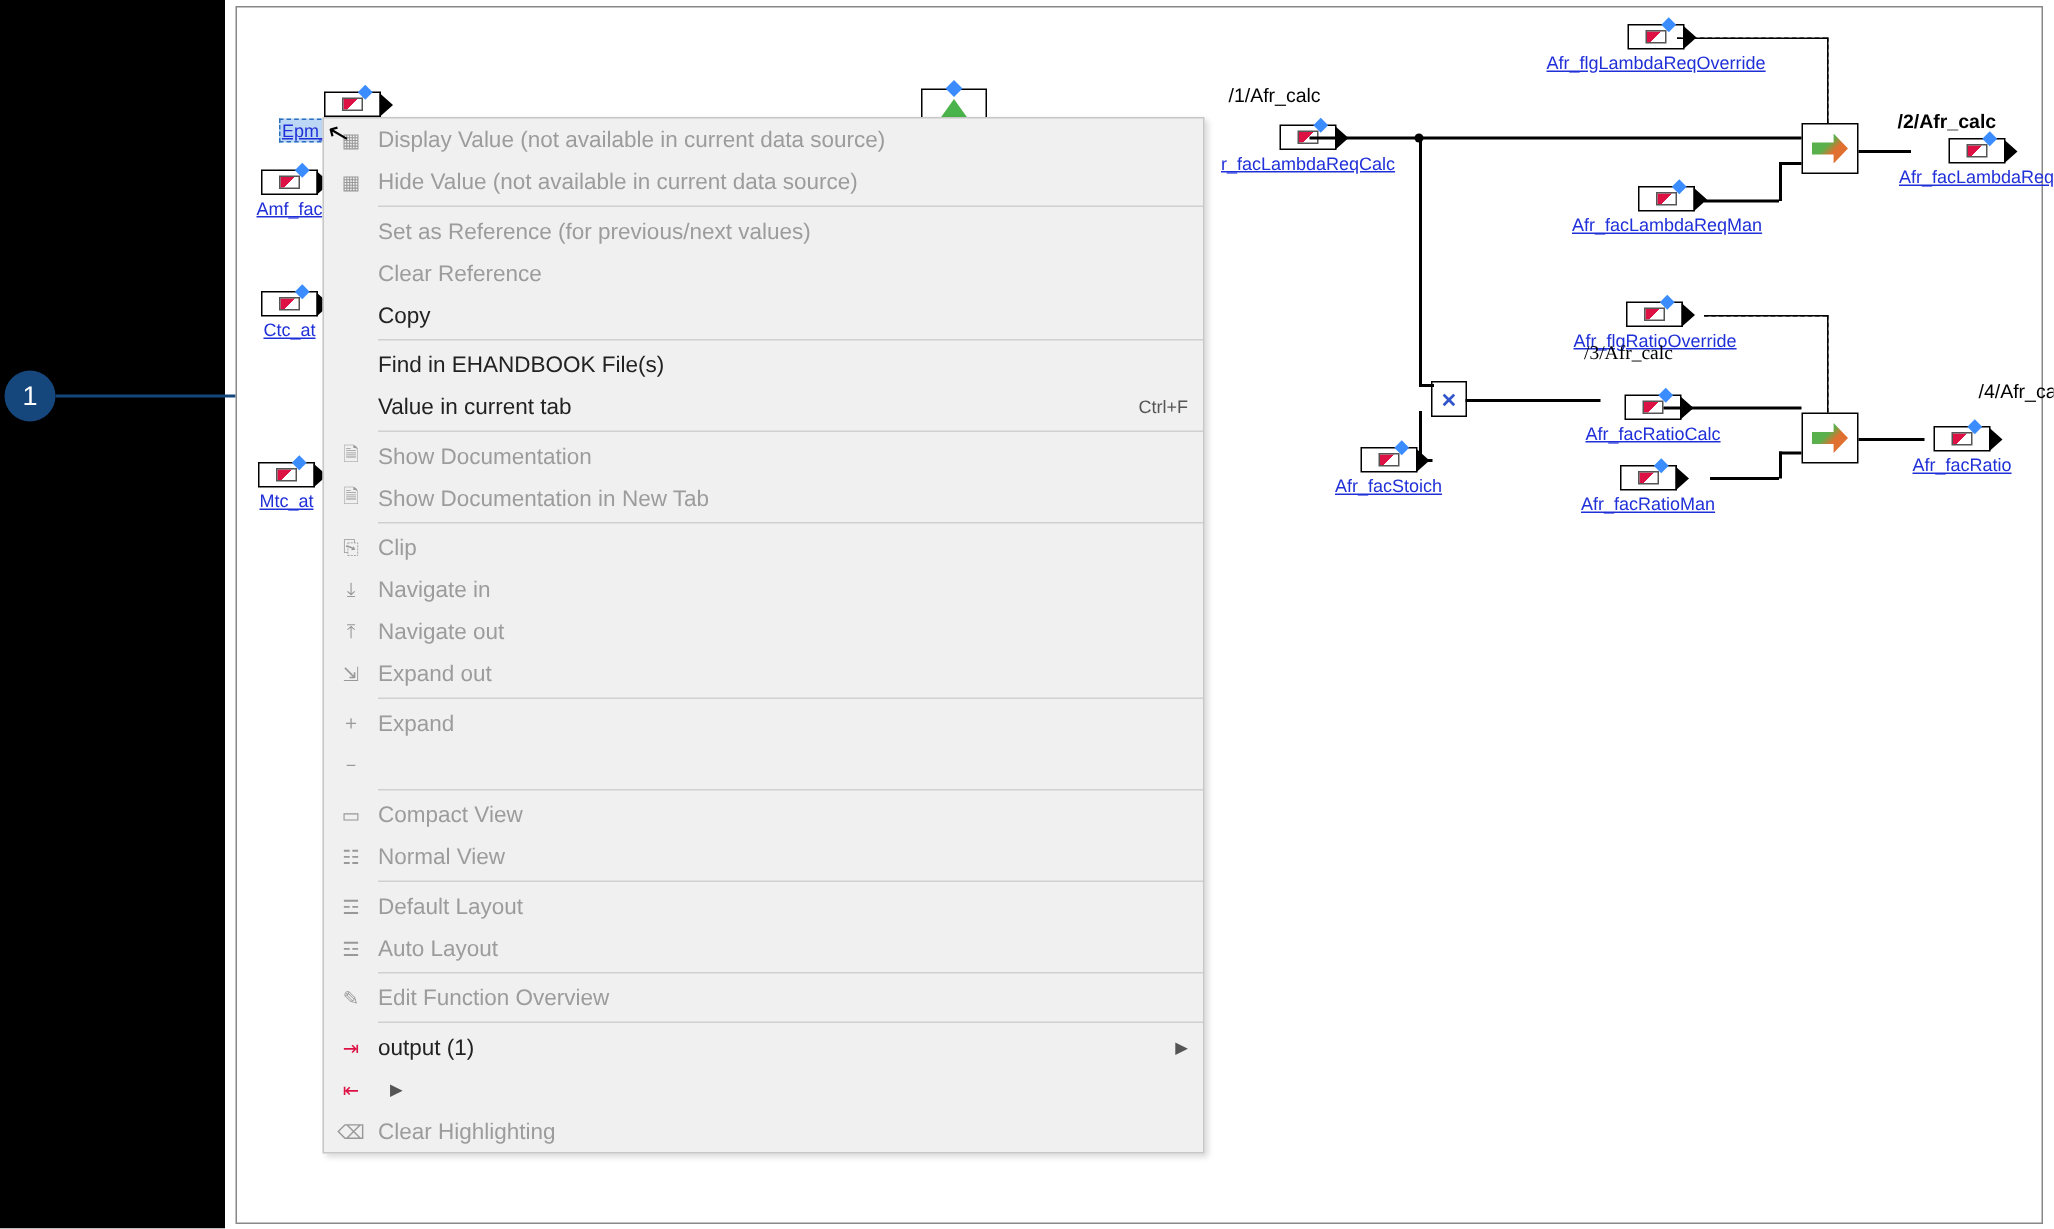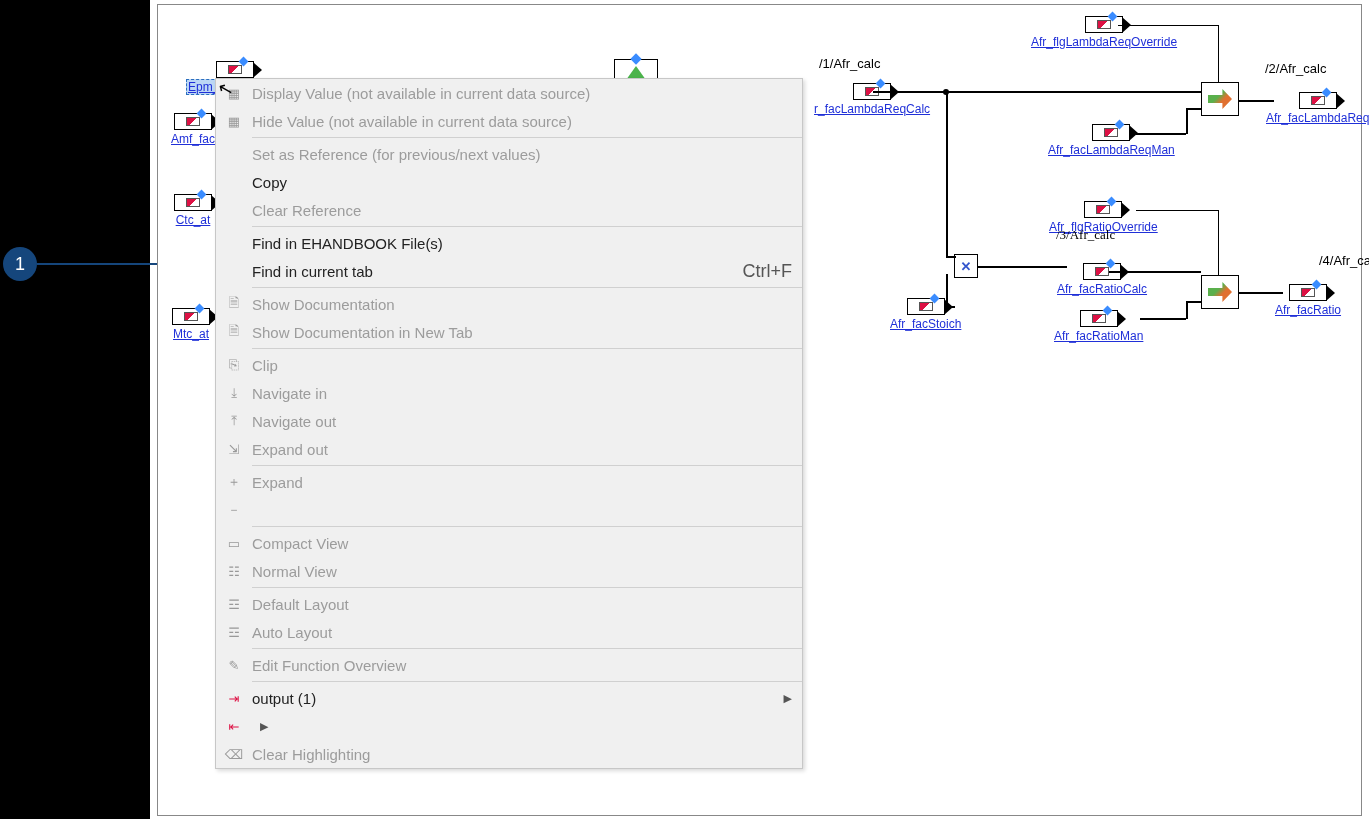--- a/index.html
+++ b/index.html
@@ -71,21 +71,21 @@
   .menu-icon {
     width: 36px;
     display: flex;
     align-items: center;
     justify-content: center;
     color: #999;
     font-size: 13px;
   }
   .menu-icon.colored { color: #d14; }
   .menu-label { flex: 1; }
-  .menu-shortcut { color: #555; font-size: 18px; }
+  .menu-shortcut { color: #555; font-size: 12px; }
   .menu-arrow { color: #555; font-size: 11px; margin-left: 8px; }
   .menu-sep {
     height: 1px;
     background: #d0d0d0;
     margin: 2px 0 2px 36px;
   }
   
   .sig {
     position: absolute;
     font-size: 12px;
@@ -263,21 +263,21 @@
     <span class="lbl">Afr_flgLambdaReqOverride</span>
   </div>
   <div class="sig" style="left:890px; top:119px;">
     <div class="port">
         <span class="diamond"></span>
         <span class="inner"></span>
       </div>
     <span class="lbl">Afr_facLambdaReqMan</span>
   </div>
 
-  <div class="calc-label" style="left:1107px; top:56px;">/2/Afr_calc</div>
+  <div class="calc-label" style="left:1107px; top:68px;font-weight:bold;">/2/Afr_calc</div>
   <div class="switch-box" style="left:1043px; top:77px;"></div>
   <div class="sig" style="left:1108px; top:87px;">
     <div class="port">
         <span class="diamond"></span>
         <span class="inner"></span>
       </div>
     <span class="lbl">Afr_facLambdaReq</span>
   </div>
 
   <div class="sig" style="left:891px; top:196px;">
@@ -354,36 +354,36 @@
   </div>
   <div class="menu-item disabled">
     <span class="menu-icon">▦</span>
     <span class="menu-label">Hide Value (not available in current data source)</span>
   </div>
   <div class="menu-sep"></div>
   <div class="menu-item disabled">
     <span class="menu-icon"></span>
     <span class="menu-label">Set as Reference (for previous/next values)</span>
   </div>
+  <div class="menu-item disabled">
+    <span class="menu-icon"></span>
+    <span class="menu-label">Clear Reference</span>
+  </div>
   <div class="menu-item">
     <span class="menu-icon"></span>
     <span class="menu-label">Copy</span>
   </div>
-  <div class="menu-item disabled">
-    <span class="menu-icon"></span>
-    <span class="menu-label">Clear Reference</span>
-  </div>
   <div class="menu-sep"></div>
   <div class="menu-item">
     <span class="menu-icon"></span>
     <span class="menu-label">Find in EHANDBOOK File(s)</span>
   </div>
   <div class="menu-item">
     <span class="menu-icon"></span>
-    <span class="menu-label">Find in current tab</span>
+    <span class="menu-label">Value in current tab</span>
     <span class="menu-shortcut">Ctrl+F</span>
   </div>
   <div class="menu-sep"></div>
   <div class="menu-item disabled">
     <span class="menu-icon">🗎</span>
     <span class="menu-label">Show Documentation</span>
   </div>
   <div class="menu-item disabled">
     <span class="menu-icon">🗎</span>
     <span class="menu-label">Show Documentation in New Tab</span>

